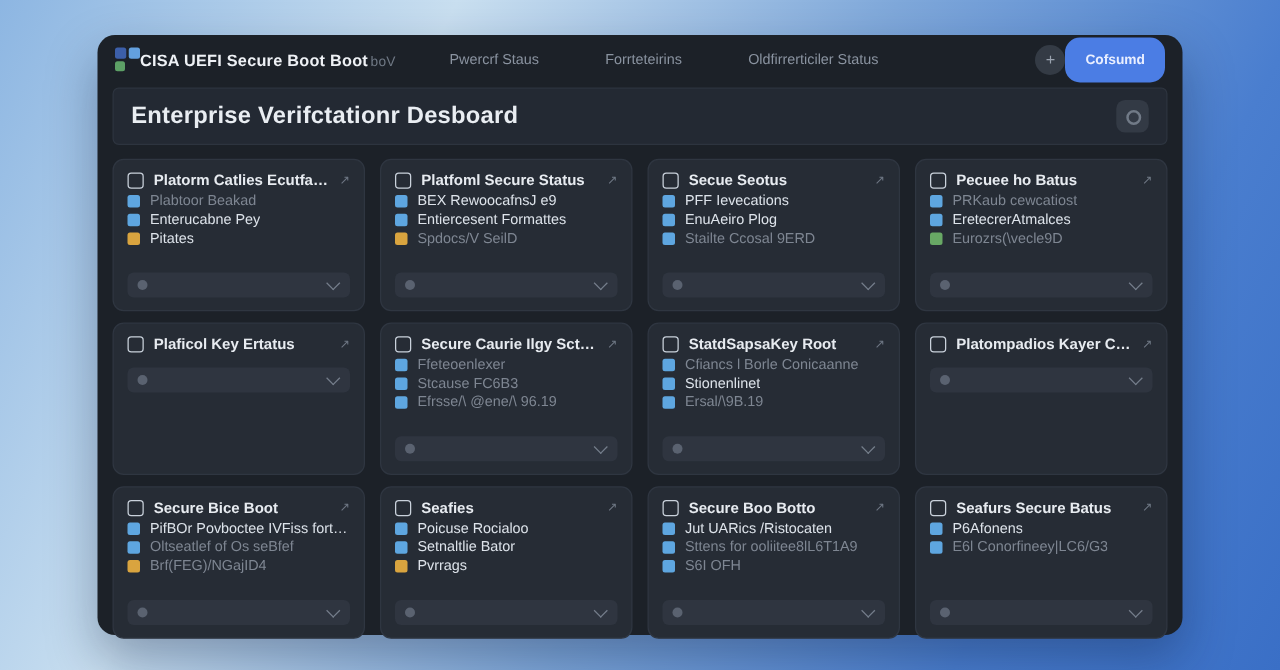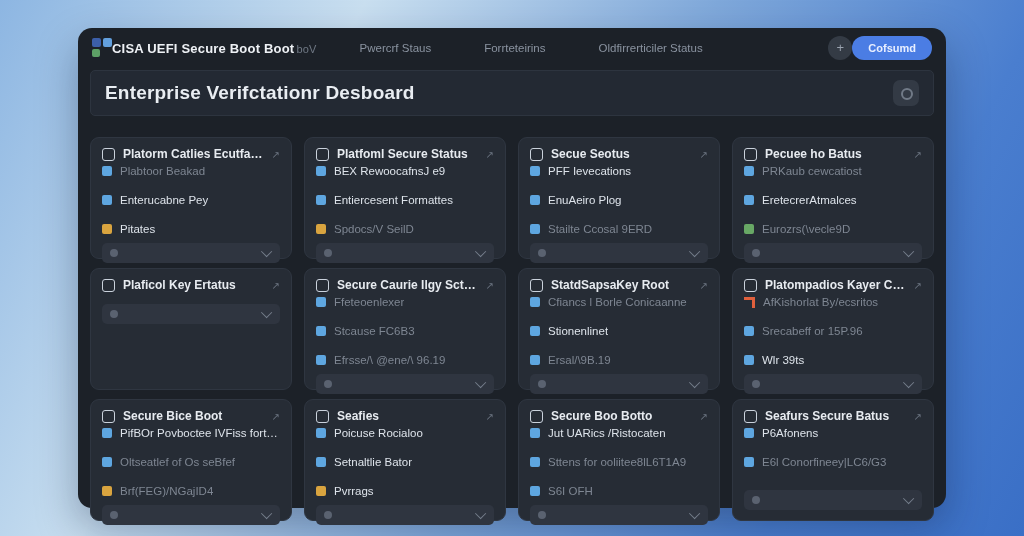--- a/index.html
+++ b/index.html
@@ -14,43 +14,43 @@
   .logo{width:20px;height:20px;display:grid;grid-template-columns:9px 9px;grid-template-rows:9px 9px;gap:2px;}
   .logo .sq1{background:#3c5fa9;border-radius:2px;}
   .logo .sq2{background:#63a0de;border-radius:2px;}
   .logo .sq3{background:#5da066;border-radius:2px;width:8px;height:8px;}
   .brand{font-size:13px;font-weight:700;color:#eef1f5;letter-spacing:.2px;white-space:nowrap;}
   .brand-suffix{font-size:11px;color:#6f7884;font-weight:400;margin-left:2px;}
   .nav{display:flex;gap:26px;margin-left:16px;flex:1;}
   .nav a{font-size:11.5px;color:#8a93a0;text-decoration:none;cursor:pointer;padding-left:27px;}
   .icon-btn{width:24px;height:24px;border-radius:50%;background:#343b45;color:#9aa3af;border:none;
     font-size:13px;line-height:24px;text-align:center;cursor:pointer;padding:0;}
-  .primary-btn{height:24px;padding:0 16px;border-radius:12px;border:none;background:#4b7de4;
+  .primary-btn{height:36px;padding:0 16px;border-radius:12px;border:none;background:#4b7de4;
     color:#e9efff;font-size:11px;font-weight:600;cursor:pointer;}
 
   
-  .titlebar{margin:2px 12px 10px 12px;height:44px;border-radius:5px;background:#232933;
+  .titlebar{margin:2px 12px 0 12px;height:44px;border-radius:5px;background:#232933;
     border:1px solid #2d343f;display:flex;align-items:center;padding:0 14px;flex:0 0 auto;}
   .page-title{font-size:19px;font-weight:600;color:#e9edf2;letter-spacing:.2px;flex:1;margin:0;}
   .settings-btn{width:26px;height:26px;border-radius:7px;background:#333a45;border:none;cursor:pointer;
     position:relative;}
   .settings-btn::before{content:"";position:absolute;left:8px;top:8px;width:8px;height:8px;border-radius:50%;
     border:2px solid #717a87;}
 
   
   .grid{flex:1;display:grid;grid-template-columns:repeat(4,1fr);grid-auto-rows:122px;
     gap:9px 12px;padding:11px 12px 12px 12px;}
   .card{background:#262c35;border:1px solid #2f3641;border-radius:9px;padding:9px 11px 10px 11px;
     display:flex;flex-direction:column;min-width:0;}
   .card-head{display:flex;align-items:center;gap:8px;margin-bottom:4px;}
   .chk{width:11px;height:11px;border:1.6px solid #cad2dc;border-radius:3px;flex:0 0 auto;cursor:pointer;}
   .card-title{font-size:12px;font-weight:600;color:#e7ebf0;margin:0;flex:1;white-space:nowrap;
     overflow:hidden;text-overflow:ellipsis;}
   .arrow{font-size:10px;color:#6d7683;cursor:pointer;flex:0 0 auto;}
-  .items{list-style:none;margin:0;padding:0;flex:1;display:flex;flex-direction:column;justify-content:flex-start;gap:17px;}
+  .items{list-style:none;margin:0;padding:0;flex:1;display:flex;flex-direction:column;justify-content:flex-start;gap:3px;}
   .item{display:flex;align-items:center;gap:8px;min-width:0;}
   .bullet{width:10px;height:10px;border-radius:2px;flex:0 0 auto;}
   .item[data-color="blue"] .bullet{background:#5ea6e0;}
   .item[data-color="orange"] .bullet{background:#d9a43f;}
   .item[data-color="green"] .bullet{background:#68a865;}
   .item[data-color="flag"] .bullet{background:transparent;border-top:3px solid #e0603d;
     border-right:3px solid #e0603d;border-radius:0;width:8px;height:8px;}
   .ilabel{font-size:11.5px;color:#dde3ea;white-space:nowrap;overflow:hidden;text-overflow:ellipsis;}
   .ilabel[data-dim="true"]{color:#7e8692;}
   .select{margin-top:8px;height:20px;border-radius:5px;background:#2f3540;display:flex;align-items:center;
@@ -255,34 +255,20 @@
             <span class="chev"></span>
           </div>
       </section>
 
       <section class="card">
         <div class="card-head">
           <span class="chk"></span>
           <h3 class="card-title">Platompadios Kayer Corsligattes</h3>
           <span class="arrow">↗</span>
         </div>
-        <ul class="items">
-          <li class="item" data-color="flag">
-              <span class="bullet"></span>
-              <span class="ilabel" data-dim="true">AfKishorlat By/ecsritos</span>
-            </li>
-          <li class="item" data-color="blue">
-              <span class="bullet"></span>
-              <span class="ilabel" data-dim="true">Srecabeff or 15P.96</span>
-            </li>
-          <li class="item" data-color="blue">
-              <span class="bullet"></span>
-              <span class="ilabel" data-dim="false">Wlr 39ts</span>
-            </li>
-        </ul>
         <div class="select">
             <span class="dot"></span>
             <span class="chev"></span>
           </div>
       </section>
 
       <section class="card">
         <div class="card-head">
           <span class="chk"></span>
           <h3 class="card-title">Secure Bice Boot</h3>

